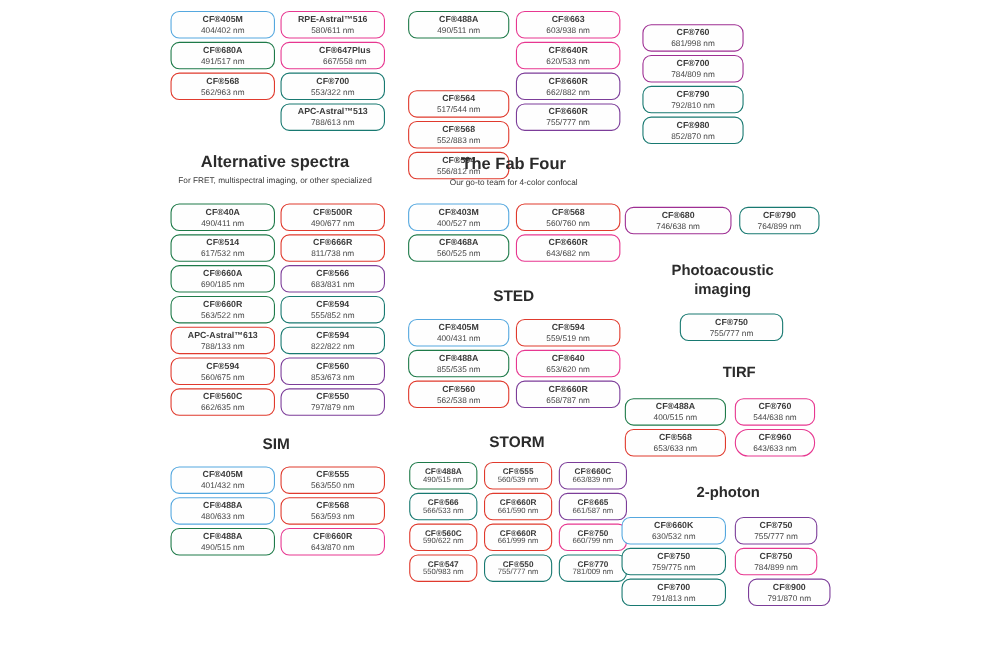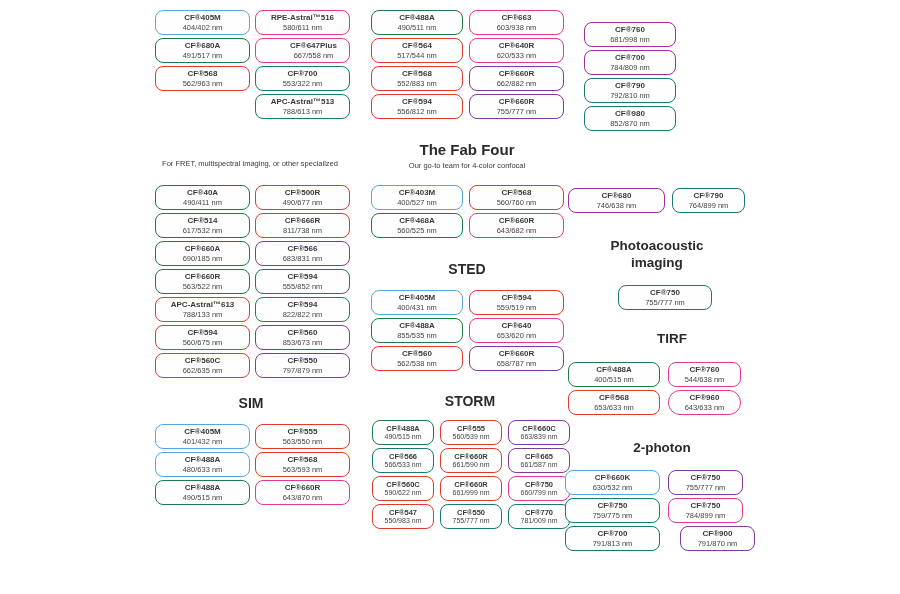--- a/index.html
+++ b/index.html
@@ -108,21 +108,21 @@
       <div class="dye-box" style="border-color: rgb(24, 121, 113);">
         <div class="dye-name">APC-Astral™513</div>
         <div class="dye-range">788/613 nm</div>
       </div>
     </div>
   <div class="col" id="top3">
       <div class="dye-box" style="border-color: rgb(30, 122, 73);">
         <div class="dye-name">CF®488A</div>
         <div class="dye-range">490/511 nm</div>
       </div>
-      <div class="dye-box" style="border-color: rgb(224, 58, 45);">
+      <div class="dye-box" style="border-color: rgb(224, 58, 45); margin-top: 44px;">
         <div class="dye-name">CF®564</div>
         <div class="dye-range">517/544 nm</div>
       </div>
       <div class="dye-box" style="border-color: rgb(224, 58, 45);">
         <div class="dye-name">CF®568</div>
         <div class="dye-range">552/883 nm</div>
       </div>
       <div class="dye-box" style="border-color: rgb(224, 58, 45);">
         <div class="dye-name">CF®594</div>
         <div class="dye-range">556/812 nm</div>
@@ -158,20 +158,21 @@
       <div class="dye-box" style="border-color: rgb(24, 121, 113);">
         <div class="dye-name">CF®790</div>
         <div class="dye-range">792/810 nm</div>
       </div>
       <div class="dye-box" style="border-color: rgb(24, 121, 113);">
         <div class="dye-name">CF®980</div>
         <div class="dye-range">852/870 nm</div>
       </div>
     </div>
 
+  <div class="sec-title" id="title-alt">Alternative spectra</div>
   <div class="sec-subtitle" id="subtitle-alt">For FRET, multispectral imaging, or other specialized</div>
   <div class="col" id="alt1">
       <div class="dye-box" style="border-color: rgb(30, 122, 73);">
         <div class="dye-name">CF®40A</div>
         <div class="dye-range">490/411 nm</div>
       </div>
       <div class="dye-box" style="border-color: rgb(30, 122, 73);">
         <div class="dye-name">CF®514</div>
         <div class="dye-range">617/532 nm</div>
       </div>

